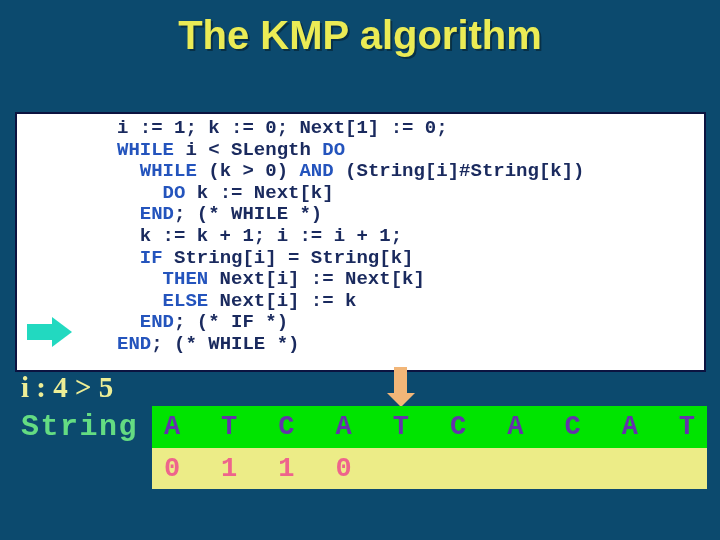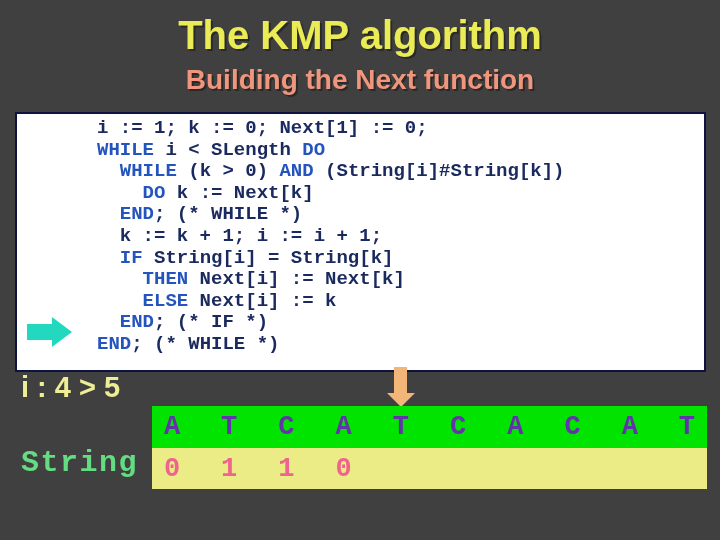--- a/index.html
+++ b/index.html
@@ -1,20 +1,20 @@
 <!DOCTYPE html>
 <html><head>
 <meta charset="utf-8">
 <style>
   html, body { margin: 0; padding: 0; background: #000; }
   .slide {
     position: relative;
     width: 720px;
     height: 540px;
-    background: #404040;
+    background: #0c4a6e;
     overflow: hidden;
     font-family: "Liberation Sans", sans-serif;
   }
   .title {
     position: absolute;
     top: 13px; left: 0; width: 720px;
     text-align: center;
     font-size: 40px;
     font-weight: bold;
     color: #ebeb55;
@@ -33,21 +33,21 @@
   .codebox {
     position: absolute;
     left: 15px; top: 112px;
     width: 691px; height: 260px;
     background: #ffffff;
     border: 2px solid #0c1340;
     box-sizing: border-box;
   }
   .code {
     margin: 0;
-    padding: 4px 0 0 80px;
+    padding: 4px 0 0 100px;
     font-family: "Liberation Mono", "DejaVu Sans Mono", monospace;
     font-weight: bold;
     font-size: 19px;
     line-height: 21.6px;
     color: #1a2a5e;
   }
   .code-line { white-space: pre; }
   .code-line .kw { color: #2454bd; text-align: center; }
   .cyan-arrow {
     position: absolute;
@@ -58,21 +58,21 @@
   }
   .ca-tail { width: 25px; height: 16px; background: #22d9c0; }
   .ca-head {
     width: 0; height: 0;
     border-top: 15px solid transparent;
     border-bottom: 15px solid transparent;
     border-left: 20px solid #22d9c0;
   }
   .mono-pale {
     position: absolute;
-    font-family: Liberation Sans, sans-serif;
+    font-family: Liberation Serif, serif;
     font-weight: bold;
     font-size: 29px;
     color: #eeee96;
     white-space: pre;
   }
   .i-line { left: 21px; top: 371px; }
   .k-line { left: 21px; top: 491px; }
   .down-arrow {
     position: absolute;
     left: 386px; top: 367px;
@@ -93,21 +93,21 @@
     border-top: 14px solid #f2b678;
   }
   .row-label {
     position: absolute;
     left: 21px;
     font-family: "Liberation Mono", "DejaVu Sans Mono", monospace;
     font-weight: bold;
     font-size: 30px;
     letter-spacing: 1.5px;
   }
-  .string-label { top: 410px; color: #64dc82; margin-top: 36px; }
+  .string-label { top: 410px; color: #64dc82; }
   .next-label   { top: 450px; color: #eeee96; }
   .char-row {
     position: absolute;
     left: 152px;
     width: 555px;
     display: flex;
     justify-content: space-between;
     align-items: center;
     padding: 0 4px;
     box-sizing: border-box;
@@ -124,21 +124,20 @@
   .cell.letter { color: #6432aa; }
   .cell.value  { color: #ee648c; }
 </style>
 </head>
 <body>
 
 <div class="slide">
 
   <div class="title">The KMP algorithm</div>
 
-  <div class="subtitle">Building the Next function</div>
 
   <div class="codebox">
     <pre class="code"><div class="code-line"><span>i := 1; k := 0; Next[1] := 0;</span></div><div class="code-line"><span class="kw">WHILE</span><span> i &lt; SLength </span><span class="kw">DO</span></div><div class="code-line"><span>  </span><span class="kw">WHILE</span><span> (k &gt; 0) </span><span class="kw">AND</span><span> (String[i]#String[k])</span></div><div class="code-line"><span>    </span><span class="kw">DO</span><span> k := Next[k]</span></div><div class="code-line"><span>  </span><span class="kw">END</span><span>; (* WHILE *)</span></div><div class="code-line"><span>  k := k + 1; i := i + 1;</span></div><div class="code-line"><span>  </span><span class="kw">IF</span><span> String[i] = String[k]</span></div><div class="code-line"><span>    </span><span class="kw">THEN</span><span> Next[i] := Next[k]</span></div><div class="code-line"><span>    </span><span class="kw">ELSE</span><span> Next[i] := k</span></div><div class="code-line"><span>  </span><span class="kw">END</span><span>; (* IF *)</span></div><div class="code-line"><span class="kw">END</span><span>; (* WHILE *)</span></div></pre>
   </div>
 
   <div class="cyan-arrow">
     <span class="ca-tail"></span>
     <span class="ca-head"></span>
   </div>
 

